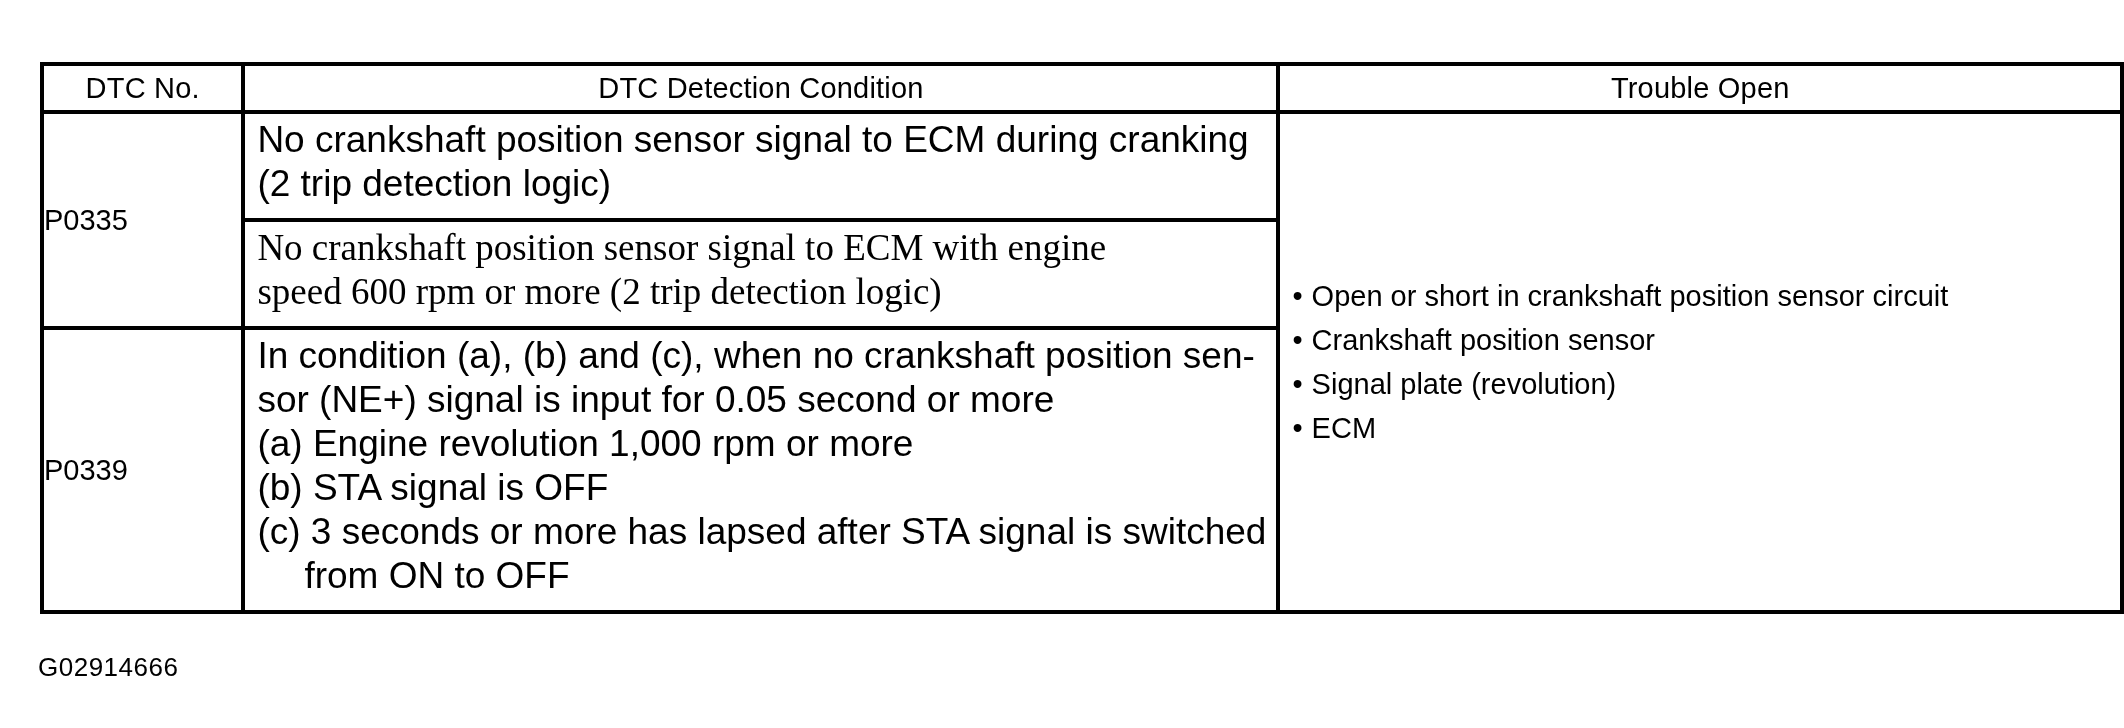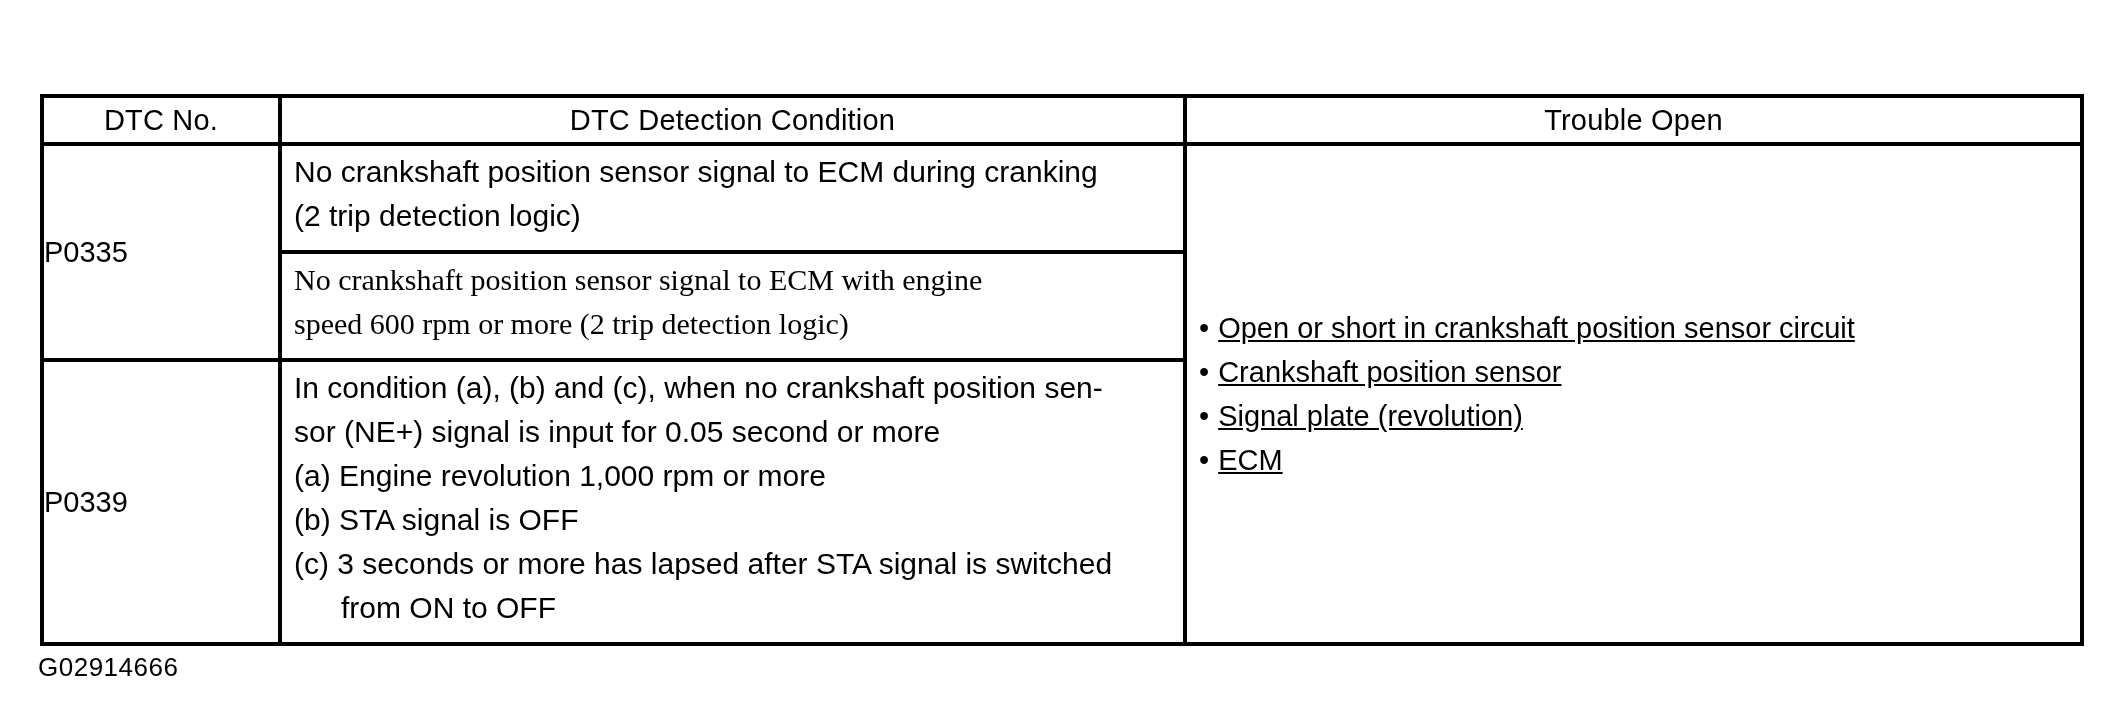--- a/index.html
+++ b/index.html
@@ -11,21 +11,21 @@
     position: relative;
     width: 2124px;
     height: 728px;
     overflow: hidden;
     color: #000000;
     font-family: "Liberation Sans", sans-serif;
   }
   table.dtc-table {
     position: absolute;
     left: 40px;
-    top: 94px;
+    top: 62px;
     border-collapse: collapse;
     table-layout: fixed;
   }
   table.dtc-table col.c1 { width: 238px; }
   table.dtc-table col.c2 { width: 905px; }
   table.dtc-table col.c3 { width: 897px; }
   table.dtc-table th,
   table.dtc-table td {
     border: 4px solid #000000;
     background: #ffffff;
@@ -40,38 +40,38 @@
     letter-spacing: 0.2px;
   }
   td.dtc-cell {
     padding: 0;
     font-size: 29px;
     text-align: left;
     vertical-align: middle;
   }
   td.cond-cell {
     padding: 4px 10px 4px 12px;
-    font-size: 30px;
+    font-size: 37px;
     line-height: 44px;
     text-align: left;
     vertical-align: top;
   }
   td.cond-cell.h1 { height: 96px; }
   td.cond-cell.h2 { height: 96px; font-family: Liberation Serif, serif; }
   td.cond-cell.h3 { height: 272px; }
   .cond-line { white-space: nowrap; }
   .cond-line.indent { padding-left: 47px; }
   td.trouble-cell {
     padding: 0 6px 0 12px;
     font-size: 29px;
     line-height: 44px;
     text-align: left;
     vertical-align: middle;
   }
-  .bullet-line { white-space: nowrap; text-decoration: underline; }
+  .bullet-line { white-space: nowrap; }
   .bullet-glyph {
     display: inline-block;
     margin-right: 9px;
   }
   .figure-id {
     position: absolute;
     left: 38px;
     top: 652px;
     font-size: 26px;
     letter-spacing: 0.5px;

